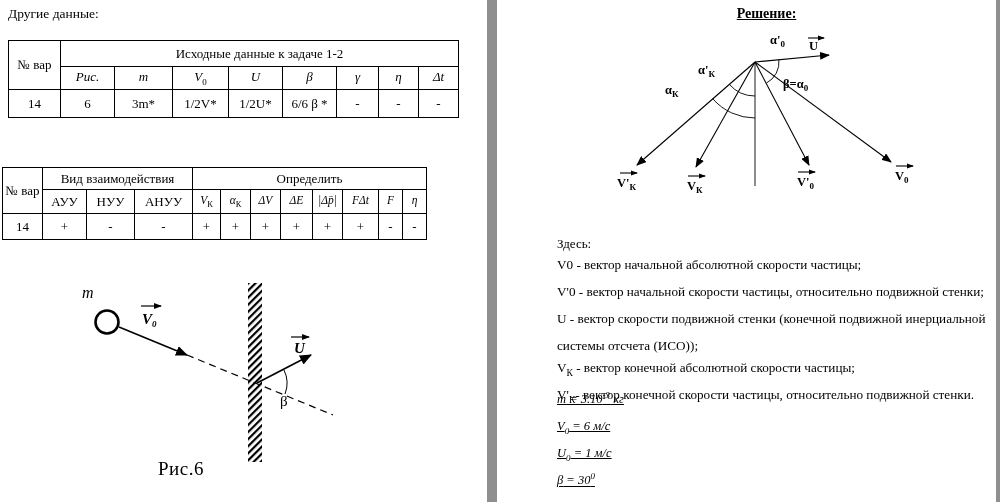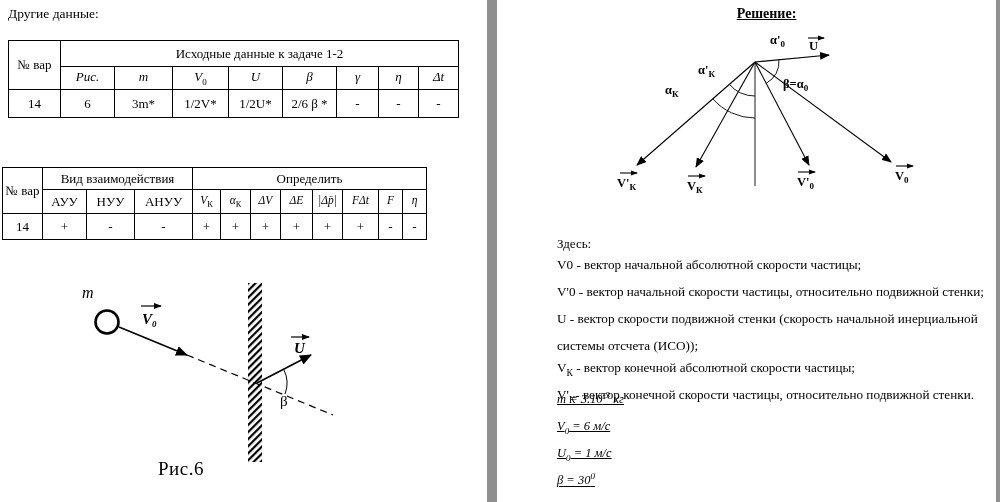--- a/index.html
+++ b/index.html
@@ -93,21 +93,21 @@
       <td><i>γ</i><sub></sub></td>
       <td><i>η</i><sub></sub></td>
       <td><i>Δt</i><sub></sub></td>
     </tr>
     <tr class="vals">
       <td>14</td>
       <td>6</td>
       <td>3m*</td>
       <td>1/2V*</td>
       <td>1/2U*</td>
-      <td>2/6 β *</td>
+      <td>6/6 β *</td>
       <td>-</td>
       <td>-</td>
       <td>-</td>
     </tr>
   </tbody>
     </table>
 
   <table class="t2">
     <colgroup>
       <col style="width:40px">
@@ -258,21 +258,21 @@
       <line x1="339" y1="140" x2="356" y2="140" stroke="#000" stroke-width="1.1" marker-end="url(#as2)"></line>
     </g>
     <text class="dlab" x="338" y="154"><tspan>V</tspan><tspan class="svgsub" dy="3">0</tspan></text>
   </svg>
 
   <div class="here">Здесь:</div>
 
   <div class="defs">
     <p><span>V0</span><sub class="tsub"></sub><span> - вектор начальной абсолютной скорости частицы;</span></p>
     <p><span>V'0</span><sub class="tsub"></sub><span> - вектор начальной скорости частицы, относительно подвижной стенки;</span></p>
-    <p><span>U</span><sub class="tsub"></sub><span> - вектор скорости подвижной стенки (скорость начальной инерциальной системы отсчета (ИСО));</span></p>
+    <p><span>U</span><sub class="tsub"></sub><span> - вектор скорости подвижной стенки (конечной подвижной инерциальной системы отсчета (ИСО));</span></p>
     <p><span>V</span><sub class="tsub">К</sub><span> - вектор конечной абсолютной скорости частицы;</span></p>
     <p><span>V'</span><sub class="tsub">К</sub><span>- вектор конечной скорости частицы, относительно подвижной стенки.</span></p>
   </div>
 
   <div class="given">
     <div class="given-line"><i>m</i><sub></sub><span> = 3.10</span><sup>-3</sup><span> кг</span></div>
     <div class="given-line"><i>V</i><sub>0</sub><span> = 6 м/с</span><sup></sup><span></span></div>
     <div class="given-line"><i>U</i><sub>0</sub><span> = 1 м/с</span><sup></sup><span></span></div>
     <div class="given-line"><i>β</i><sub></sub><span> = 30</span><sup>0</sup><span></span></div>
   </div>

